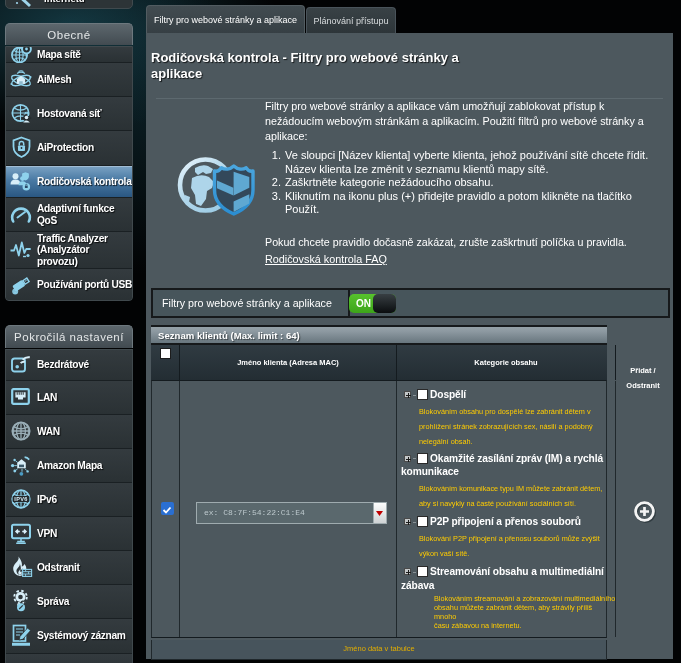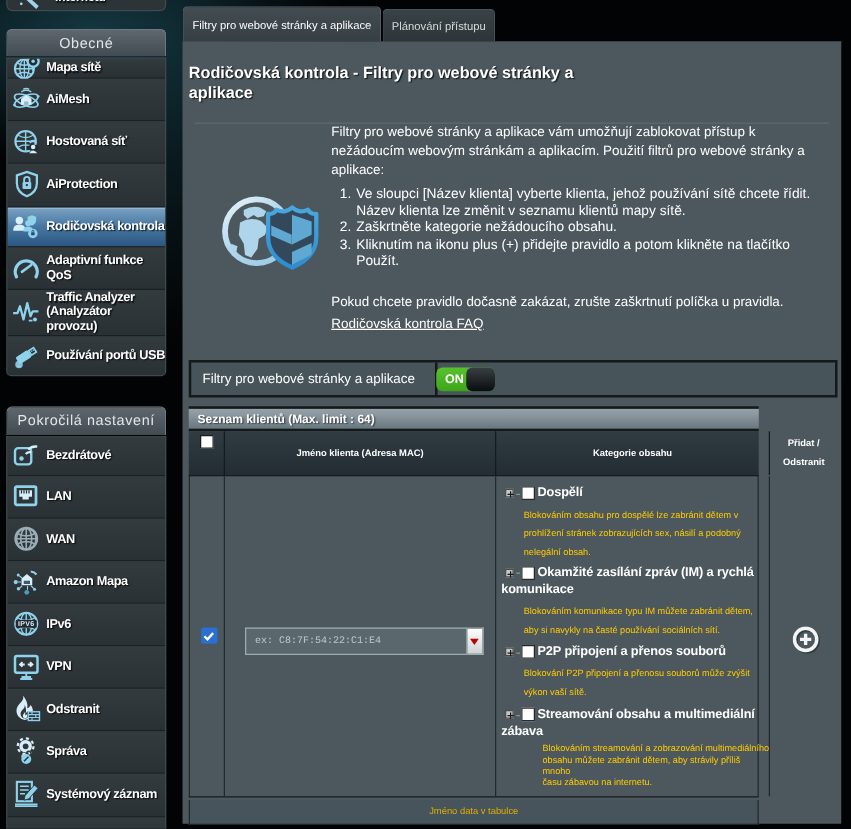--- a/index.html
+++ b/index.html
@@ -363,21 +363,21 @@
 
 <div id="tbl" class="abs" style="left:151px;top:325px;width:456px;height:333px;">
   <div style="position:absolute;left:0;top:0;width:100%;height:20px;background:linear-gradient(#95a1a8,#8e9aa2 25%,#68767e);border-top:2px solid #16191b;border-bottom:2px solid #16191b;color:#fff;font-weight:bold;font-size:9.6px;line-height:17px;padding-left:7px;text-shadow:1px 1px 1px rgba(0,0,0,.5);">Seznam klientů (Max. limit : 64)</div>
   <div style="position:absolute;left:0;top:20px;width:100%;height:35px;background:linear-gradient(#303b42,#232d33);">
     <div style="position:absolute;left:9px;top:3px;width:11px;height:11px;background:#fff;border:1px solid #1c1c1c;"></div>
     <div style="position:absolute;left:28px;top:0;width:1px;height:100%;background:#141b1f;"></div>
     <div style="position:absolute;left:245px;top:0;width:1px;height:100%;background:#141b1f;"></div>
     <div style="position:absolute;left:464px;top:0;width:1px;height:100%;background:#141b1f;"></div>
     <div style="position:absolute;left:29px;top:0;width:216px;height:100%;display:flex;align-items:center;justify-content:center;color:#fff;font-weight:bold;font-size:7.5px;">Jméno klienta (Adresa MAC)</div>
     <div style="position:absolute;left:246px;top:0;width:218px;height:100%;display:flex;align-items:center;justify-content:center;color:#fff;font-weight:bold;font-size:7.5px;">Kategorie obsahu</div>
-    <div style="position:absolute;left:465px;top:0;width:54px;height:100%;display:flex;align-items:center;justify-content:center;text-align:center;color:#fff;font-weight:bold;font-size:7.5px;line-height:14.5px;">Přidat /<br>Odstranit</div>
+    <div style="position:absolute;left:465px;top:16px;width:54px;height:100%;display:flex;align-items:center;justify-content:center;text-align:center;color:#fff;font-weight:bold;font-size:7.5px;line-height:14.5px;">Přidat /<br>Odstranit</div>
   </div>
 
   <div style="position:absolute;left:0;top:55px;width:100%;height:258px;background:#4d585e;border-left:1.5px solid #20282c;border-right:1.5px solid #20282c;border-top:1px solid #141b1f;border-bottom:1.5px solid #141b1f;">
     <div style="position:absolute;left:26.5px;top:0;width:1.5px;height:100%;background:#20282c;"></div>
     <div style="position:absolute;left:243.5px;top:0;width:1.5px;height:100%;background:#20282c;"></div>
     <div style="position:absolute;left:462.5px;top:0;width:1.5px;height:100%;background:#20282c;"></div>
 
     <div style="position:absolute;left:9px;top:121px;width:13px;height:13px;background:#2a6fd2;border-radius:2px;">
       <svg width="12" height="12" viewBox="0 0 12 12">
           <path d="M2.5 6 l2.5 2.5 L9.5 3.5" stroke="#fff" stroke-width="1.8" fill="none"></path>

